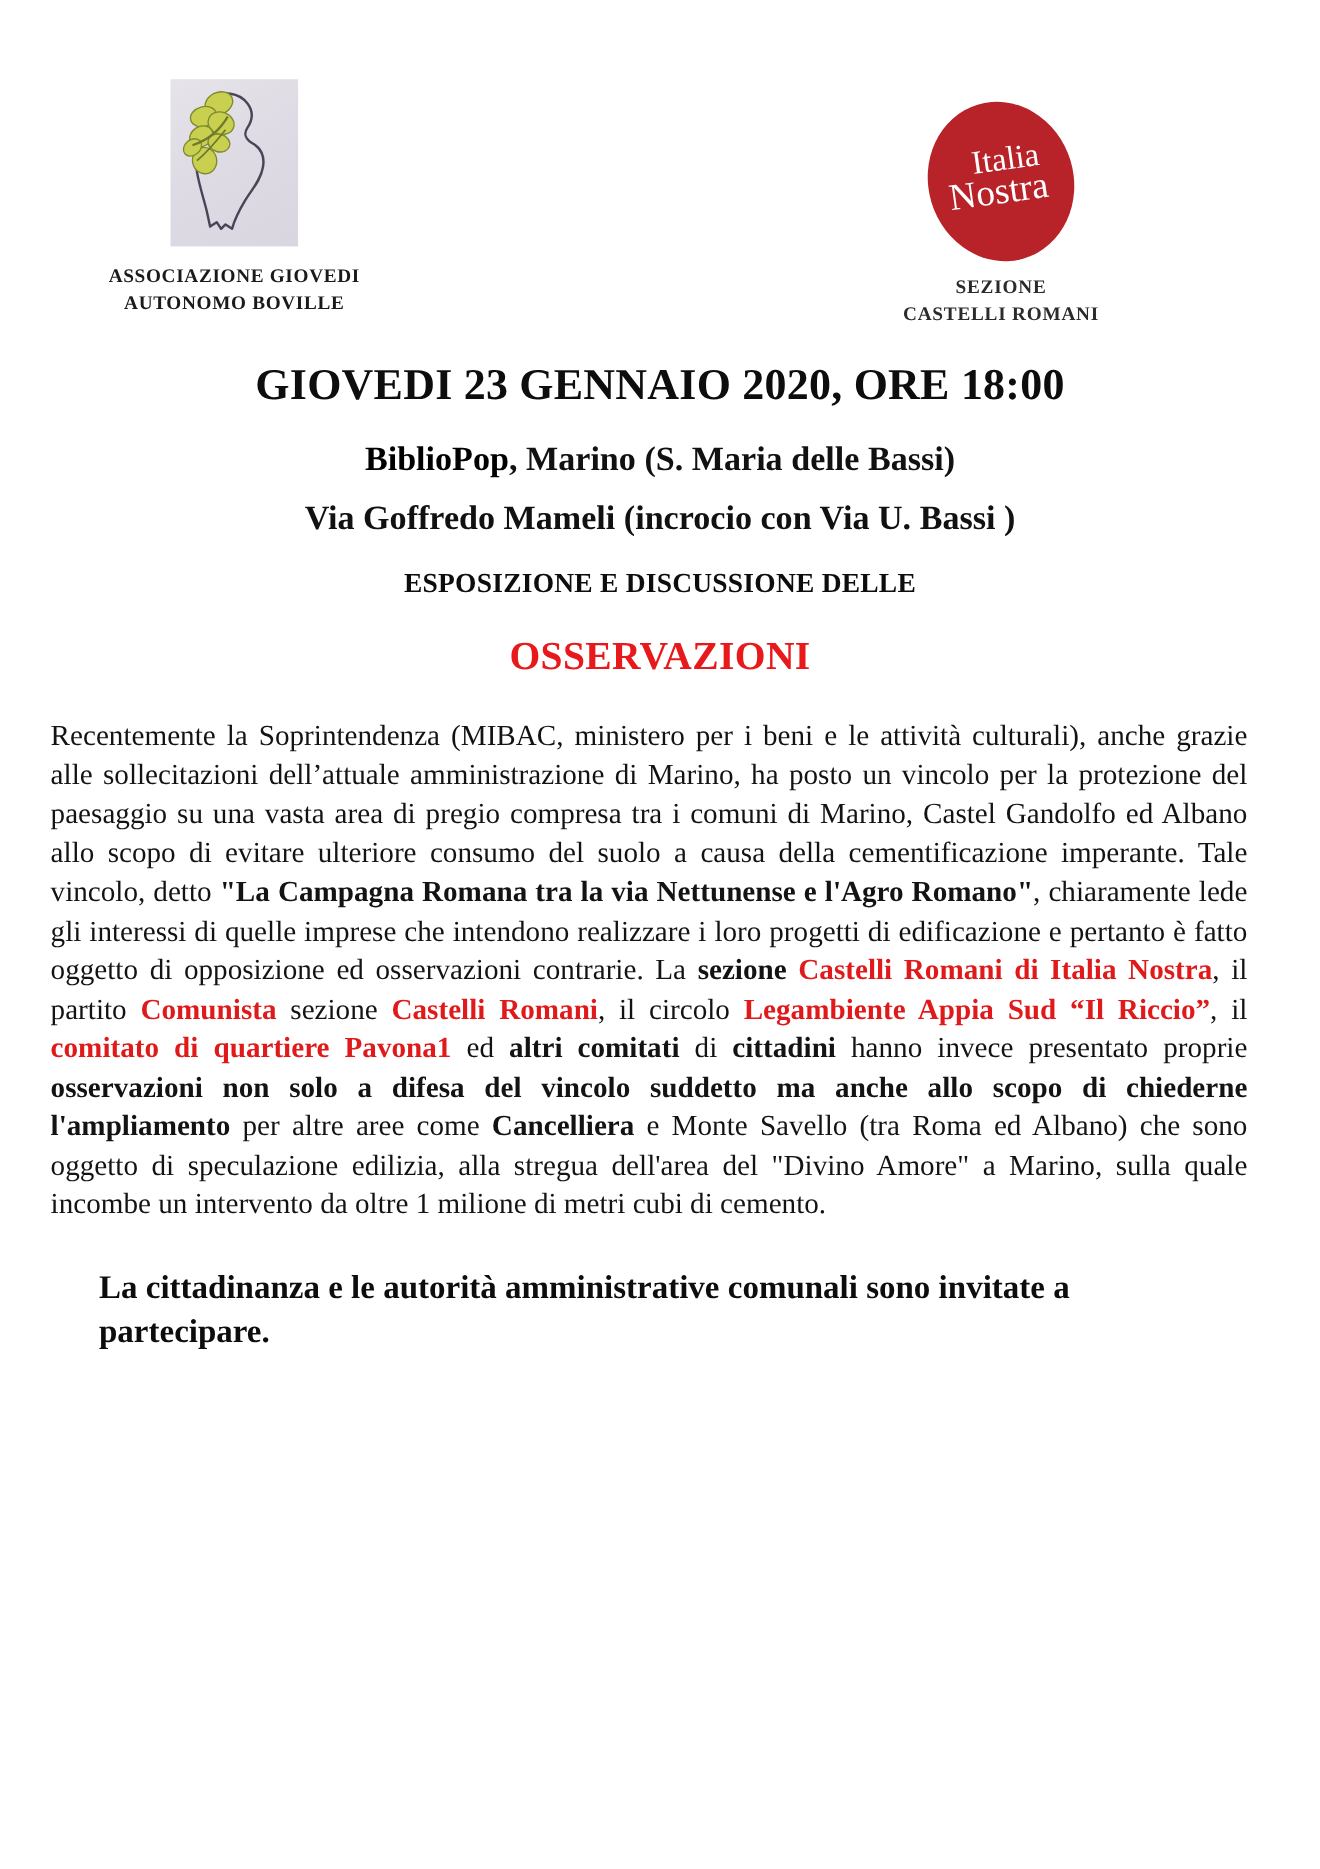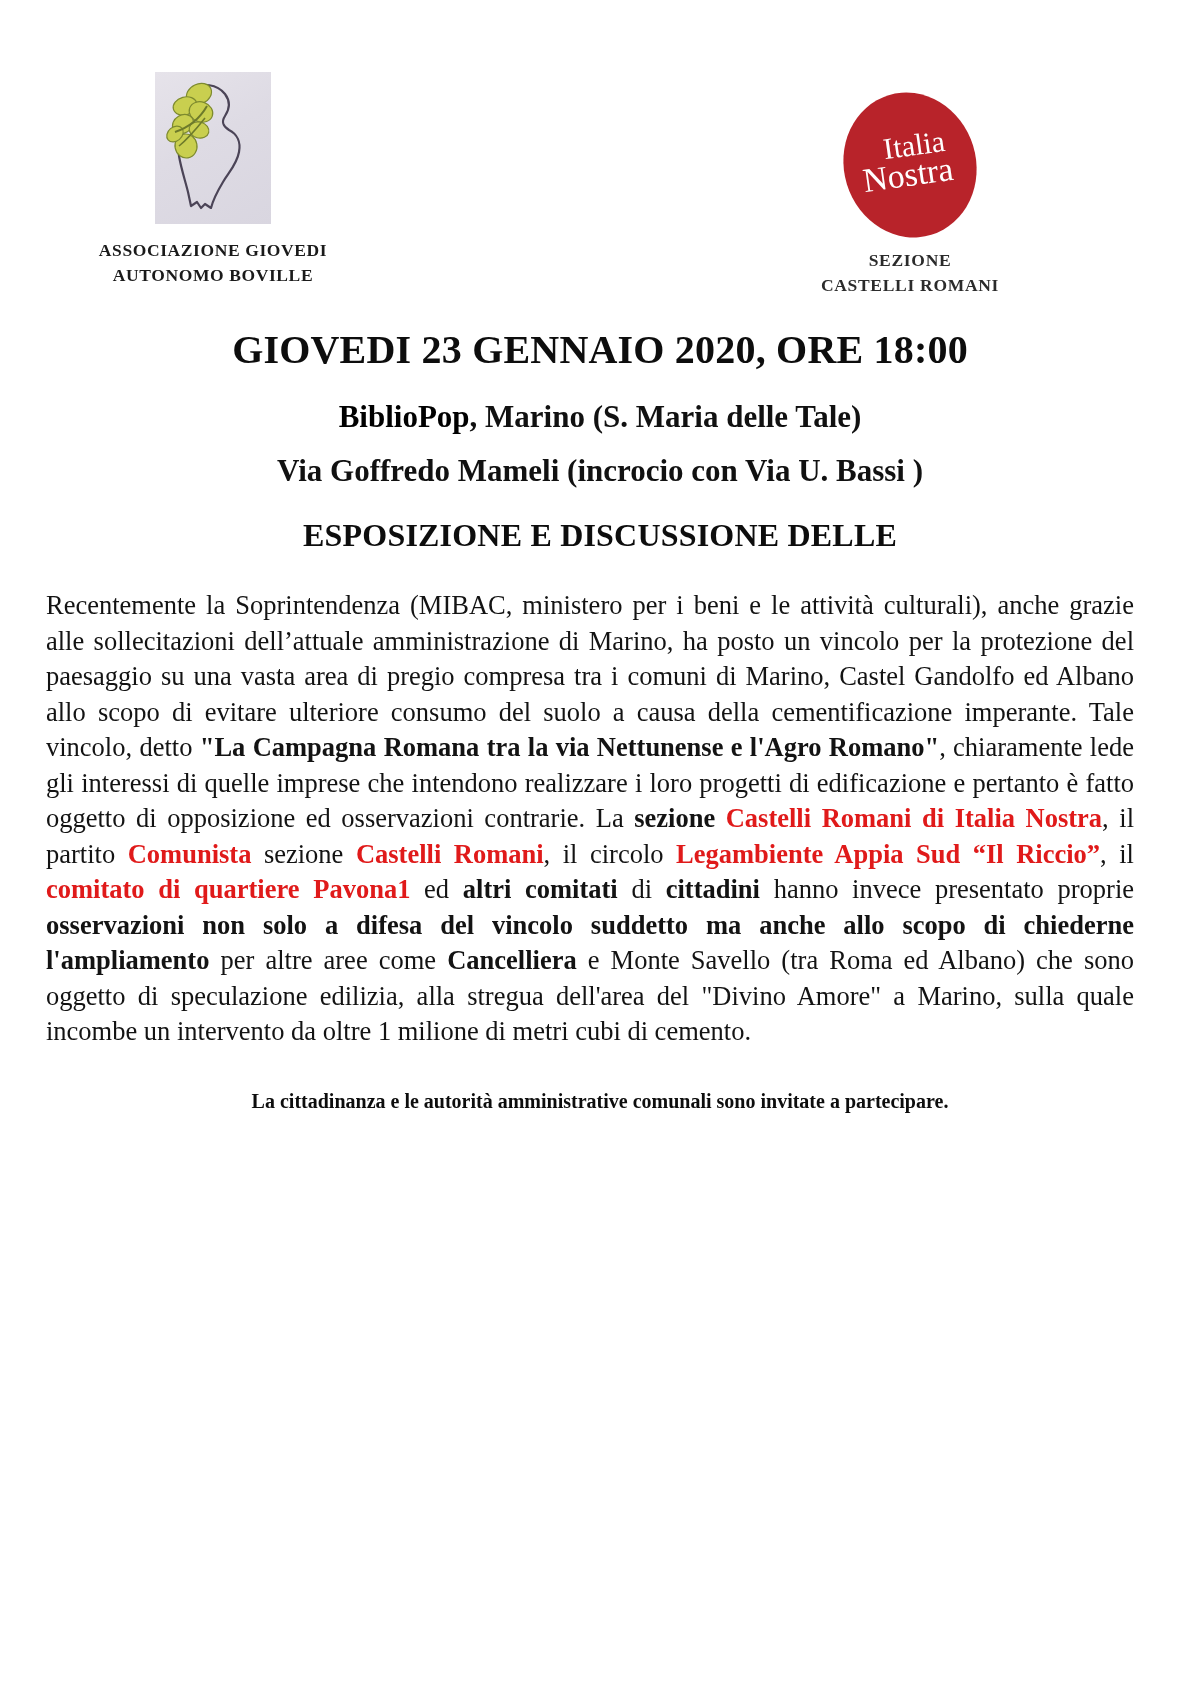--- a/index.html
+++ b/index.html
@@ -119,21 +119,21 @@
   .venue-name { color: #000000; }
 
   .title-address {
     font-size: 31px;
     font-weight: bold;
     margin: 18px 0 16px 0;
     color: #111111;
   }
 
   .title-section {
-    font-size: 32px;
+    font-size: 25px;
     font-weight: bold;
     margin: 28px 0 0 0;
     letter-spacing: 0.2px;
     color: #0d0d0d;
   }
 
   .title-highlight {
     font-size: 36px;
     font-weight: bold;
     margin: 30px 0 0 0;
@@ -148,24 +148,24 @@
     line-height: 1.34;
     text-align: justify;
     color: #131313;
     hyphens: none;
   }
   .body-copy b { font-weight: bold; }
   .red { color: #e01a1a; }
 
   .closing {
     margin: 38px 90px 0 90px;
-    font-size: 20px;
+    font-size: 30px;
     font-weight: bold;
     line-height: 1.34;
-    text-align: center;
+    text-align: left;
     color: #0d0d0d;
   }
 </style>
 </head>
 <body>
 
 <div class="page">
 
   <div class="header">
 
@@ -206,27 +206,28 @@
         <div>CASTELLI ROMANI</div>
       </div>
     </div>
 
   </div>
 
   <div class="headings">
     <div class="title-main">GIOVEDI 23 GENNAIO 2020, ORE 18:00</div>
 
     <div class="title-venue">
-      <span class="venue-name">BiblioPop</span><span>, Marino (S. Maria delle Tale)</span>
+      <span class="venue-name">BiblioPop</span><span>, Marino (S. Maria delle Bassi)</span>
     </div>
 
     <div class="title-address">Via Goffredo Mameli  (incrocio con Via U. Bassi )</div>
 
     <div class="title-section">ESPOSIZIONE E DISCUSSIONE DELLE</div>
 
+    <div class="title-highlight">OSSERVAZIONI</div>
   </div>
 
   <div class="body-copy">
     <span>Recentemente la Soprintendenza (MIBAC, ministero per i beni e le attività culturali), anche grazie alle sollecitazioni dell’attuale amministrazione di Marino, ha posto un vincolo per la protezione del paesaggio su una vasta area di pregio compresa tra i comuni di Marino, Castel Gandolfo ed Albano allo scopo di evitare ulteriore consumo del suolo a causa della cementificazione imperante. Tale vincolo,  detto </span><b>"La Campagna Romana tra la via Nettunense e l'Agro Romano"</b><span>, chiaramente lede gli interessi di quelle  imprese che intendono realizzare i loro progetti di edificazione e pertanto è fatto oggetto di opposizione ed osservazioni contrarie. La </span><b>sezione</b><b class="red"> Castelli Romani di Italia Nostra</b><span>, il partito </span><b class="red">Comunista</b><span> sezione </span><b class="red">Castelli Romani</b><span>, il circolo </span><b class="red">Legambiente Appia Sud “Il Riccio”</b><span>, il </span><b class="red">comitato di quartiere Pavona1</b><span> ed </span><b>altri comitati</b><span> di </span><b>cittadini</b><span> hanno invece presentato proprie </span><b>osservazioni non solo a difesa del vincolo suddetto ma anche allo scopo di chiederne l'ampliamento</b><span> per altre aree come </span><b>Cancelliera</b><span> e Monte Savello (tra Roma ed Albano) che sono oggetto di speculazione edilizia, alla stregua dell'area del "Divino Amore" a Marino, sulla quale incombe un intervento da oltre 1 milione di metri cubi di cemento.</span>
   </div>
 
   <div class="closing">La cittadinanza e le autorità amministrative comunali sono invitate a partecipare.</div>
 
 </div>
 

